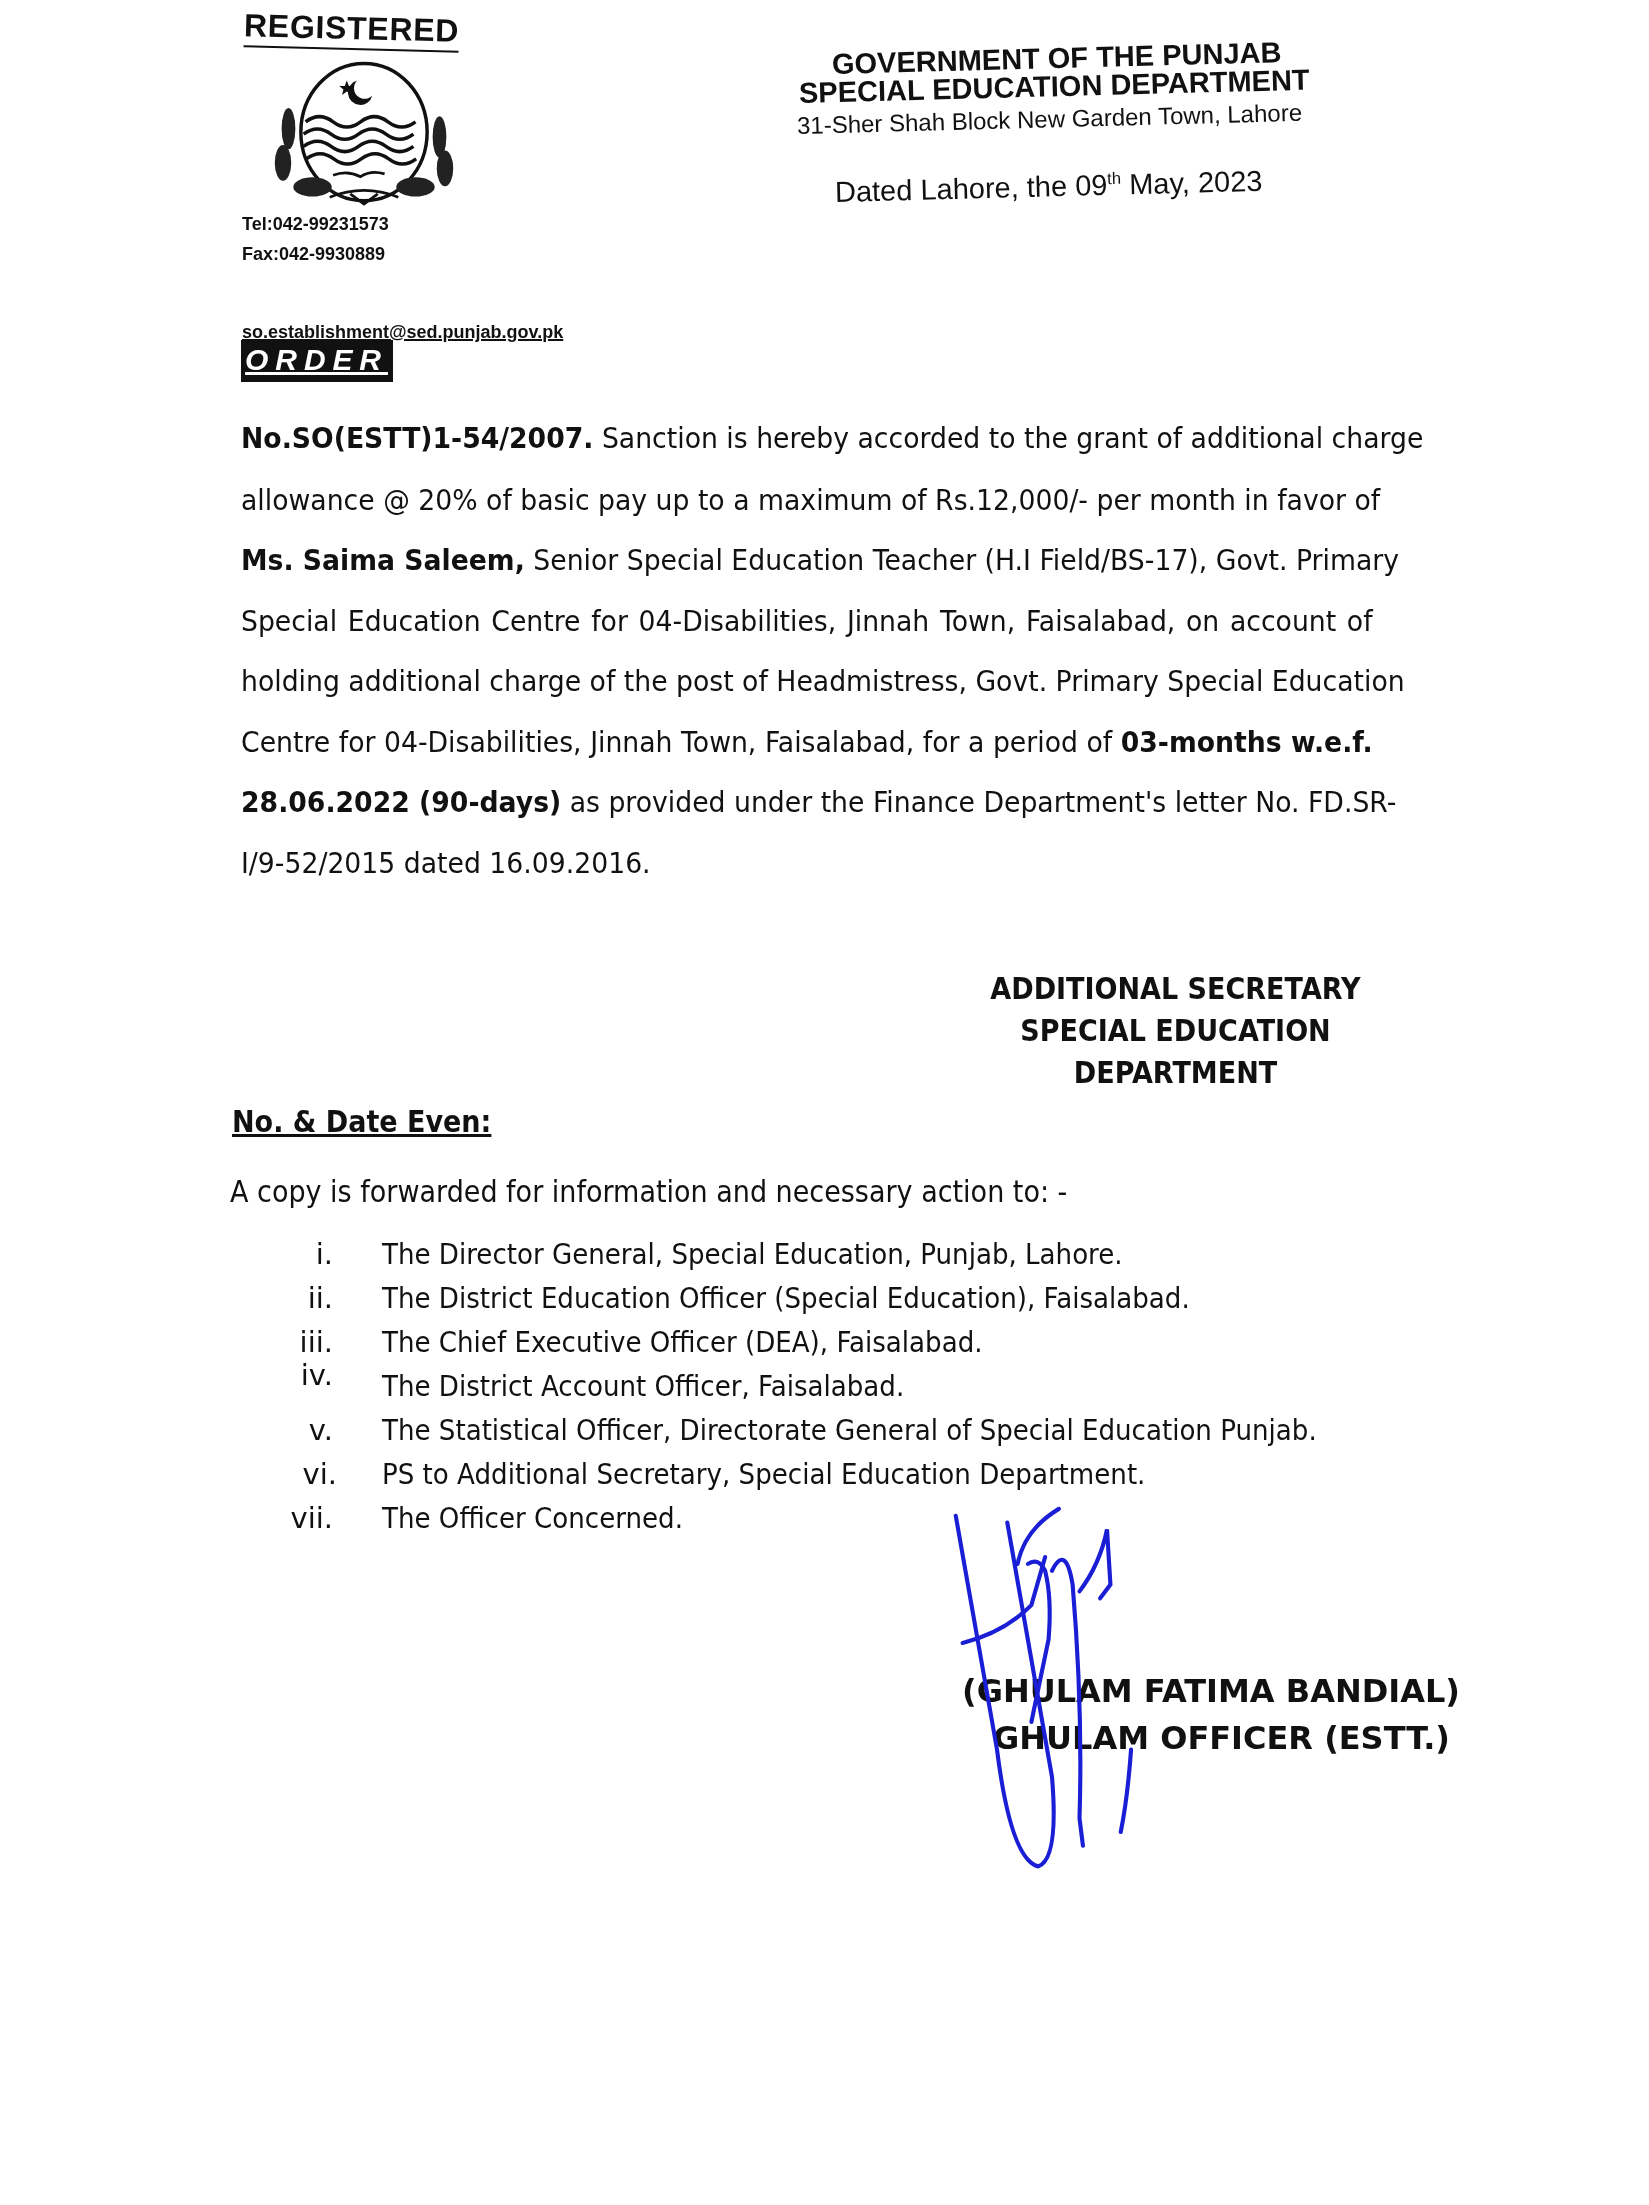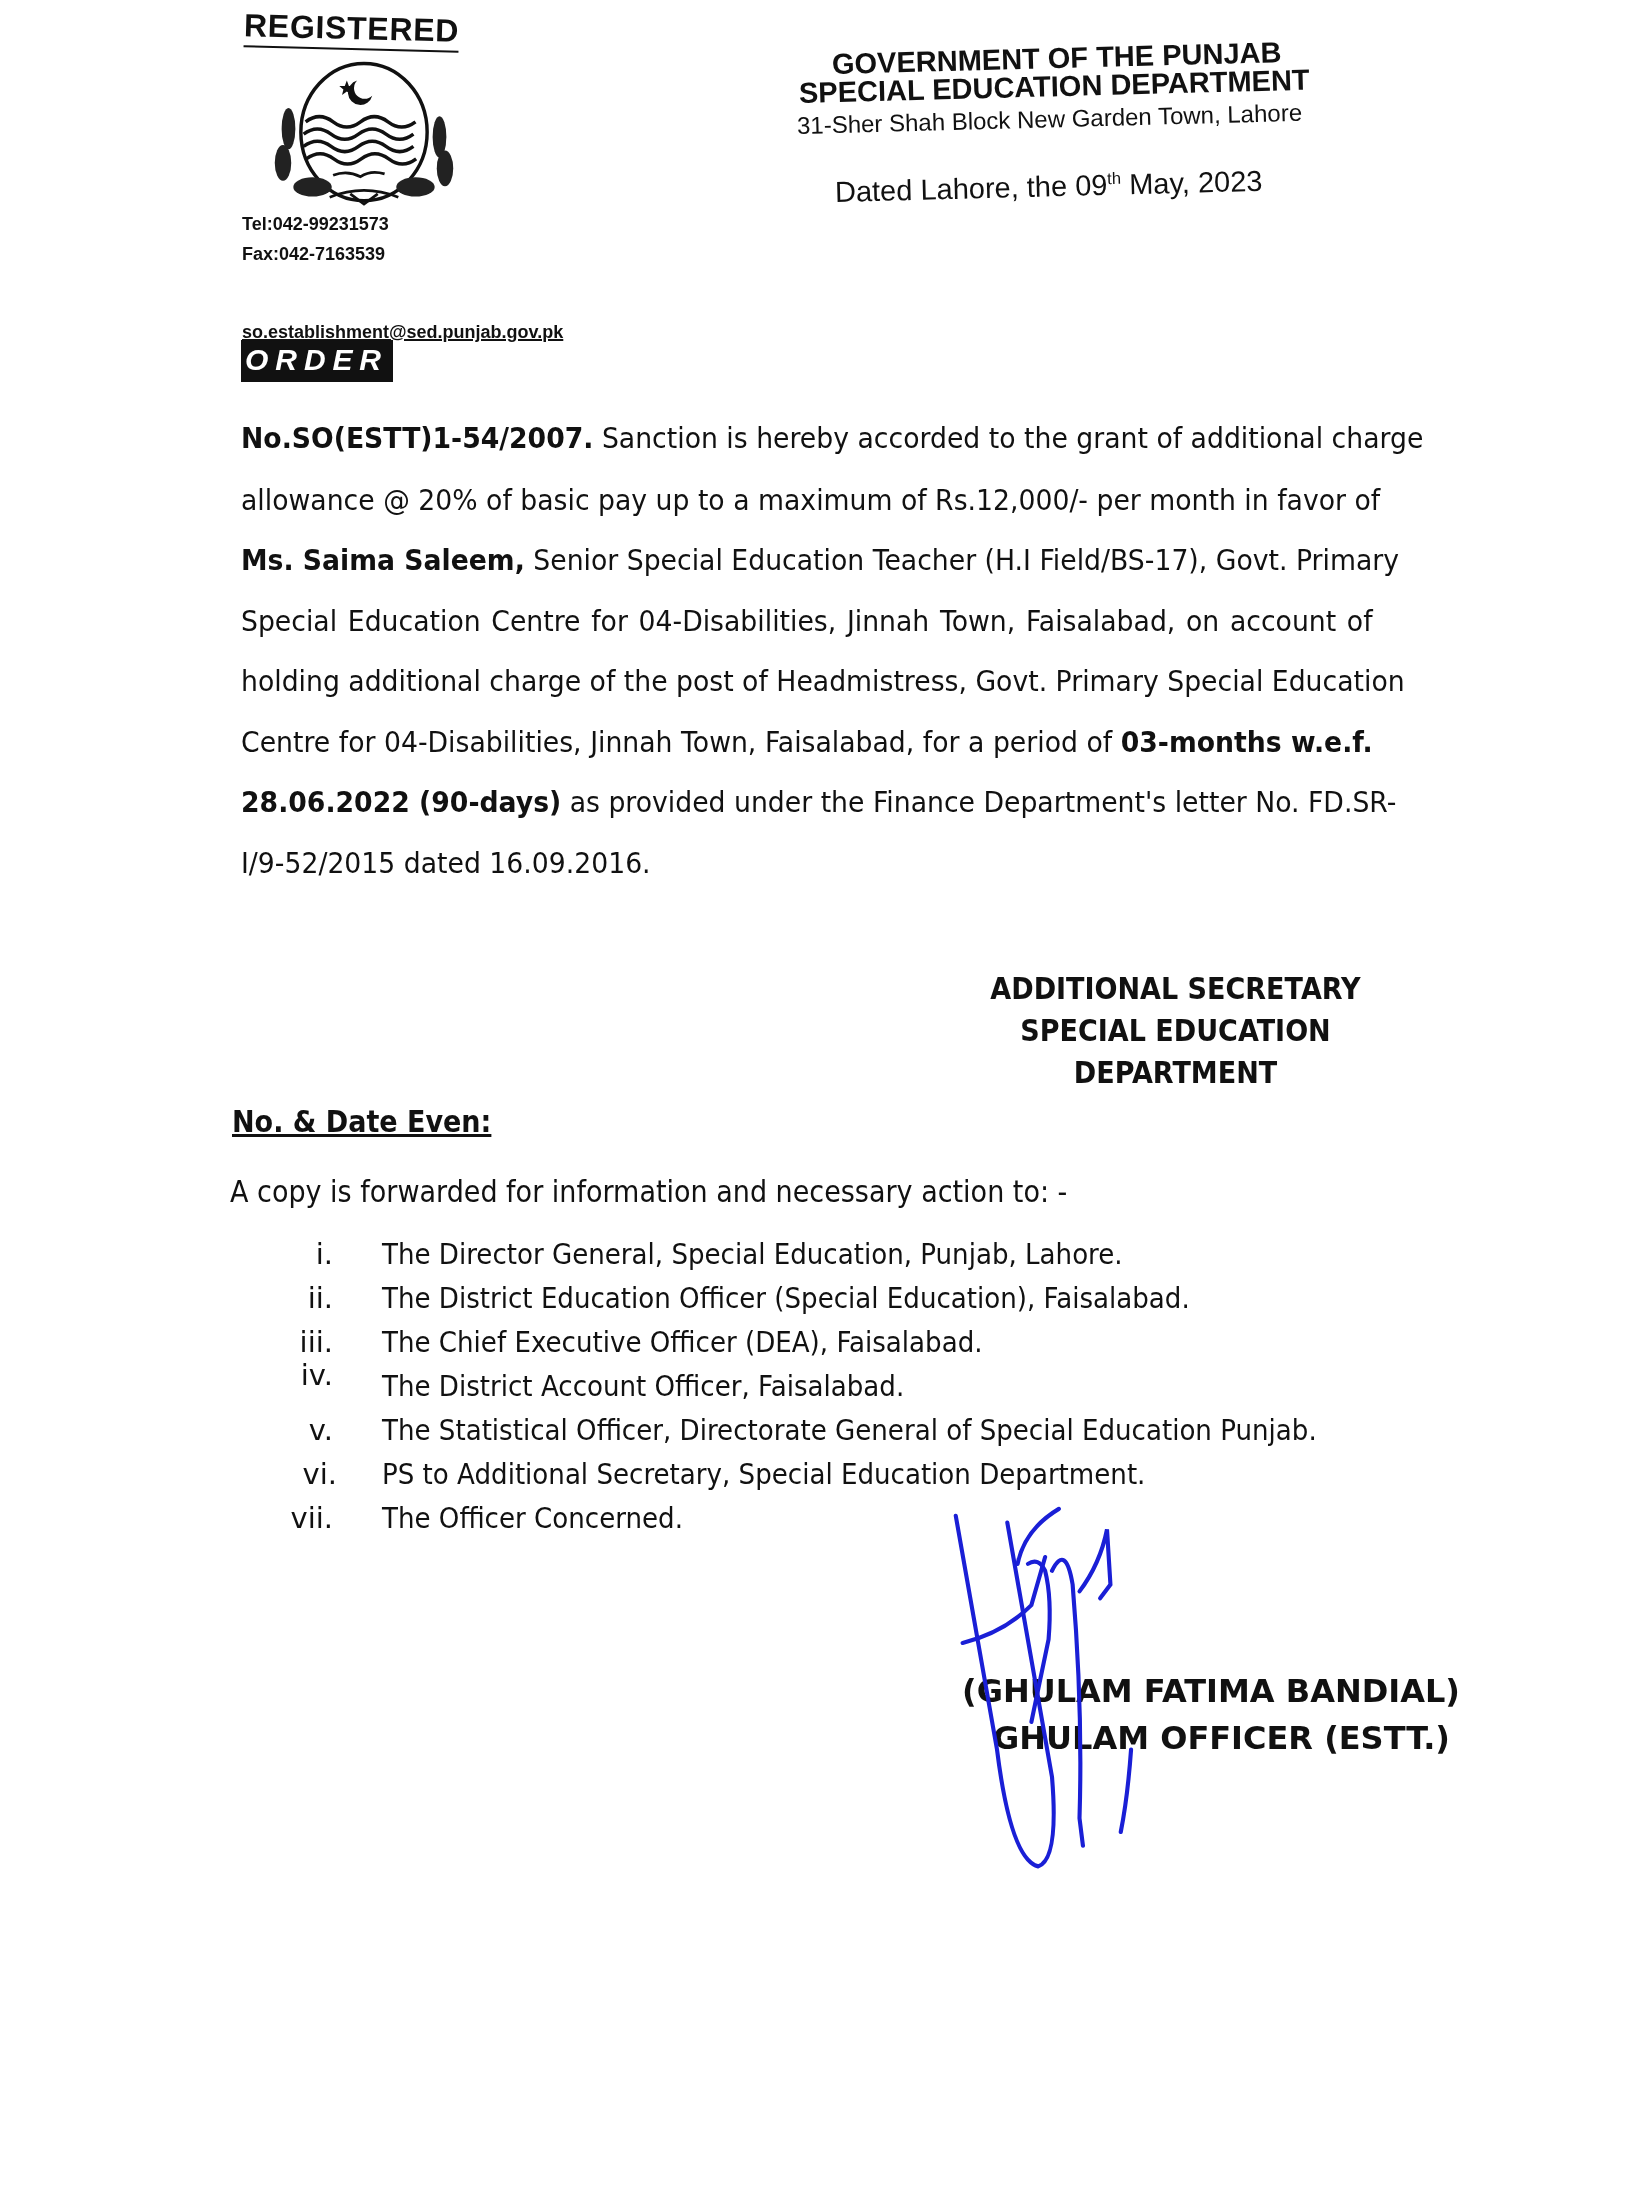--- a/index.html
+++ b/index.html
@@ -19,21 +19,21 @@
   #email { top:274px; text-decoration:underline; text-decoration-thickness:2.1px;margin-top:48px; }
 
   .hdr { font-weight:bold; font-size:29px; transform:rotate(-1.5deg); transform-origin:left center; }
   #gov { left:832px; top:48px; }
   #dept { left:799px; top:77px; }
   #addr { left:797px; top:112px; font-size:24px; font-weight:normal; }
   #dated { left:835px; top:176px; font-size:29px; transform:rotate(-1.5deg); transform-origin:left center; }
   #dated sup { font-size:16.5px; }
 
   #order { left:241px; top:340px; background:#111; color:#fff; font-size:30px; font-weight:bold;
-    font-style:italic; letter-spacing:6.9px; padding:2.7px 5.5px 2.7px 4.1px; border-bottom:3.4px double #111; }
+    font-style:italic; letter-spacing:6.9px; padding:2.7px 5.5px 2.7px 4.1px; border-bottom:3.4px double #111;text-decoration:underline; }
 
   .pline { left:241px; width:1230px; font-size:29px; white-space:nowrap; text-align:justify;
     text-align-last:justify; transform:scaleX(0.92); transform-origin:left center; }
   .pline b { font-weight:bold; }
   .pline.last { text-align-last:left; }
 
   .sigblock { font-weight:bold; font-size:30px; text-align:center; width:481px; left:935px;
     transform:scaleX(0.9); transform-origin:center center; }
 
   #ndate { left:232px; top:1104px; font-size:30px; font-weight:bold; text-decoration:underline;
@@ -71,21 +71,21 @@
     <ellipse cx="280" cy="112" rx="10" ry="30"></ellipse>
     <ellipse cx="288" cy="158" rx="12" ry="26"></ellipse>
     <ellipse cx="95" cy="185" rx="28" ry="14"></ellipse>
     <ellipse cx="245" cy="185" rx="28" ry="14"></ellipse>
   </g>
   <path d="M120 200 q50 -20 100 0" fill="none" stroke="#111" stroke-width="4"></path>
   <path d="M150 195 l20 15 l20 -15" fill="none" stroke="#111" stroke-width="4"></path>
 </svg>
 
 <div id="tel" class="abs arial contact">Tel:042-99231573</div>
-<div id="fax" class="abs arial contact">Fax:042-7163539</div>
+<div id="fax" class="abs arial contact">Fax:042-9930889</div>
 <div id="email" class="abs arial contact">so.establishment@sed.punjab.gov.pk</div>
 
 <div id="gov" class="abs arial hdr">GOVERNMENT OF THE PUNJAB</div>
 <div id="dept" class="abs arial hdr">SPECIAL EDUCATION DEPARTMENT</div>
 <div id="addr" class="abs arial hdr">31-Sher Shah Block New Garden Town, Lahore</div>
 <div id="dated" class="abs arial"><span>Dated Lahore, the 09</span><sup>th</sup><span> May, 2023</span></div>
 
 <div id="order" class="abs arial">ORDER</div>
 
 <div id="order-body">

